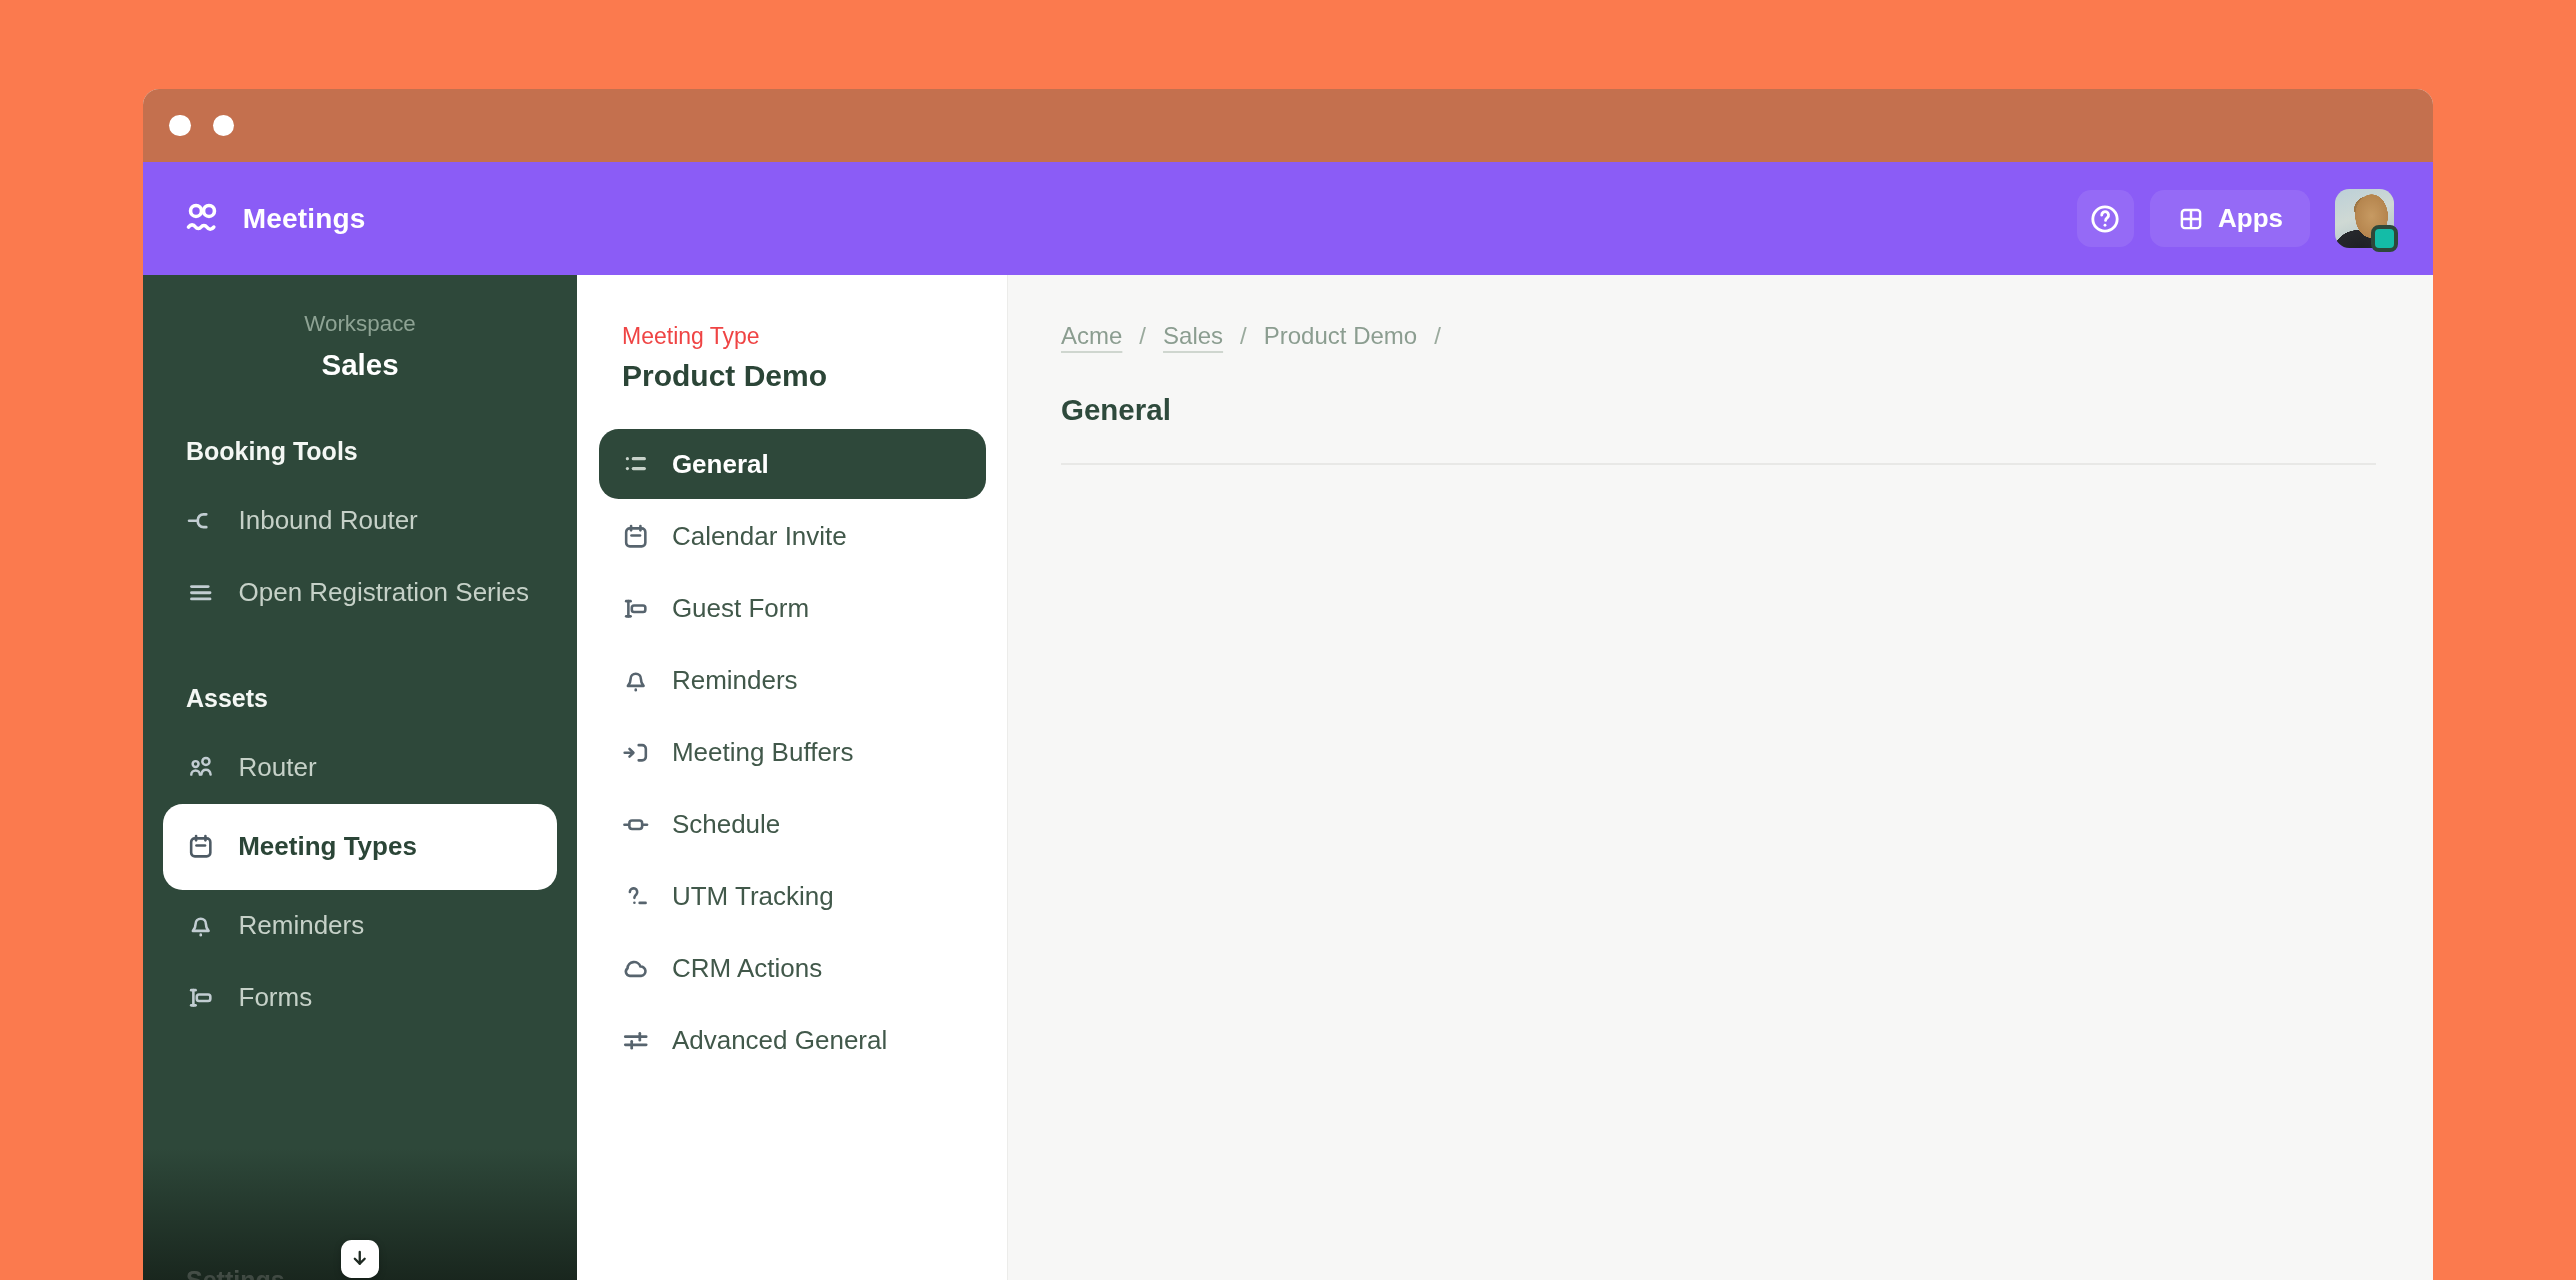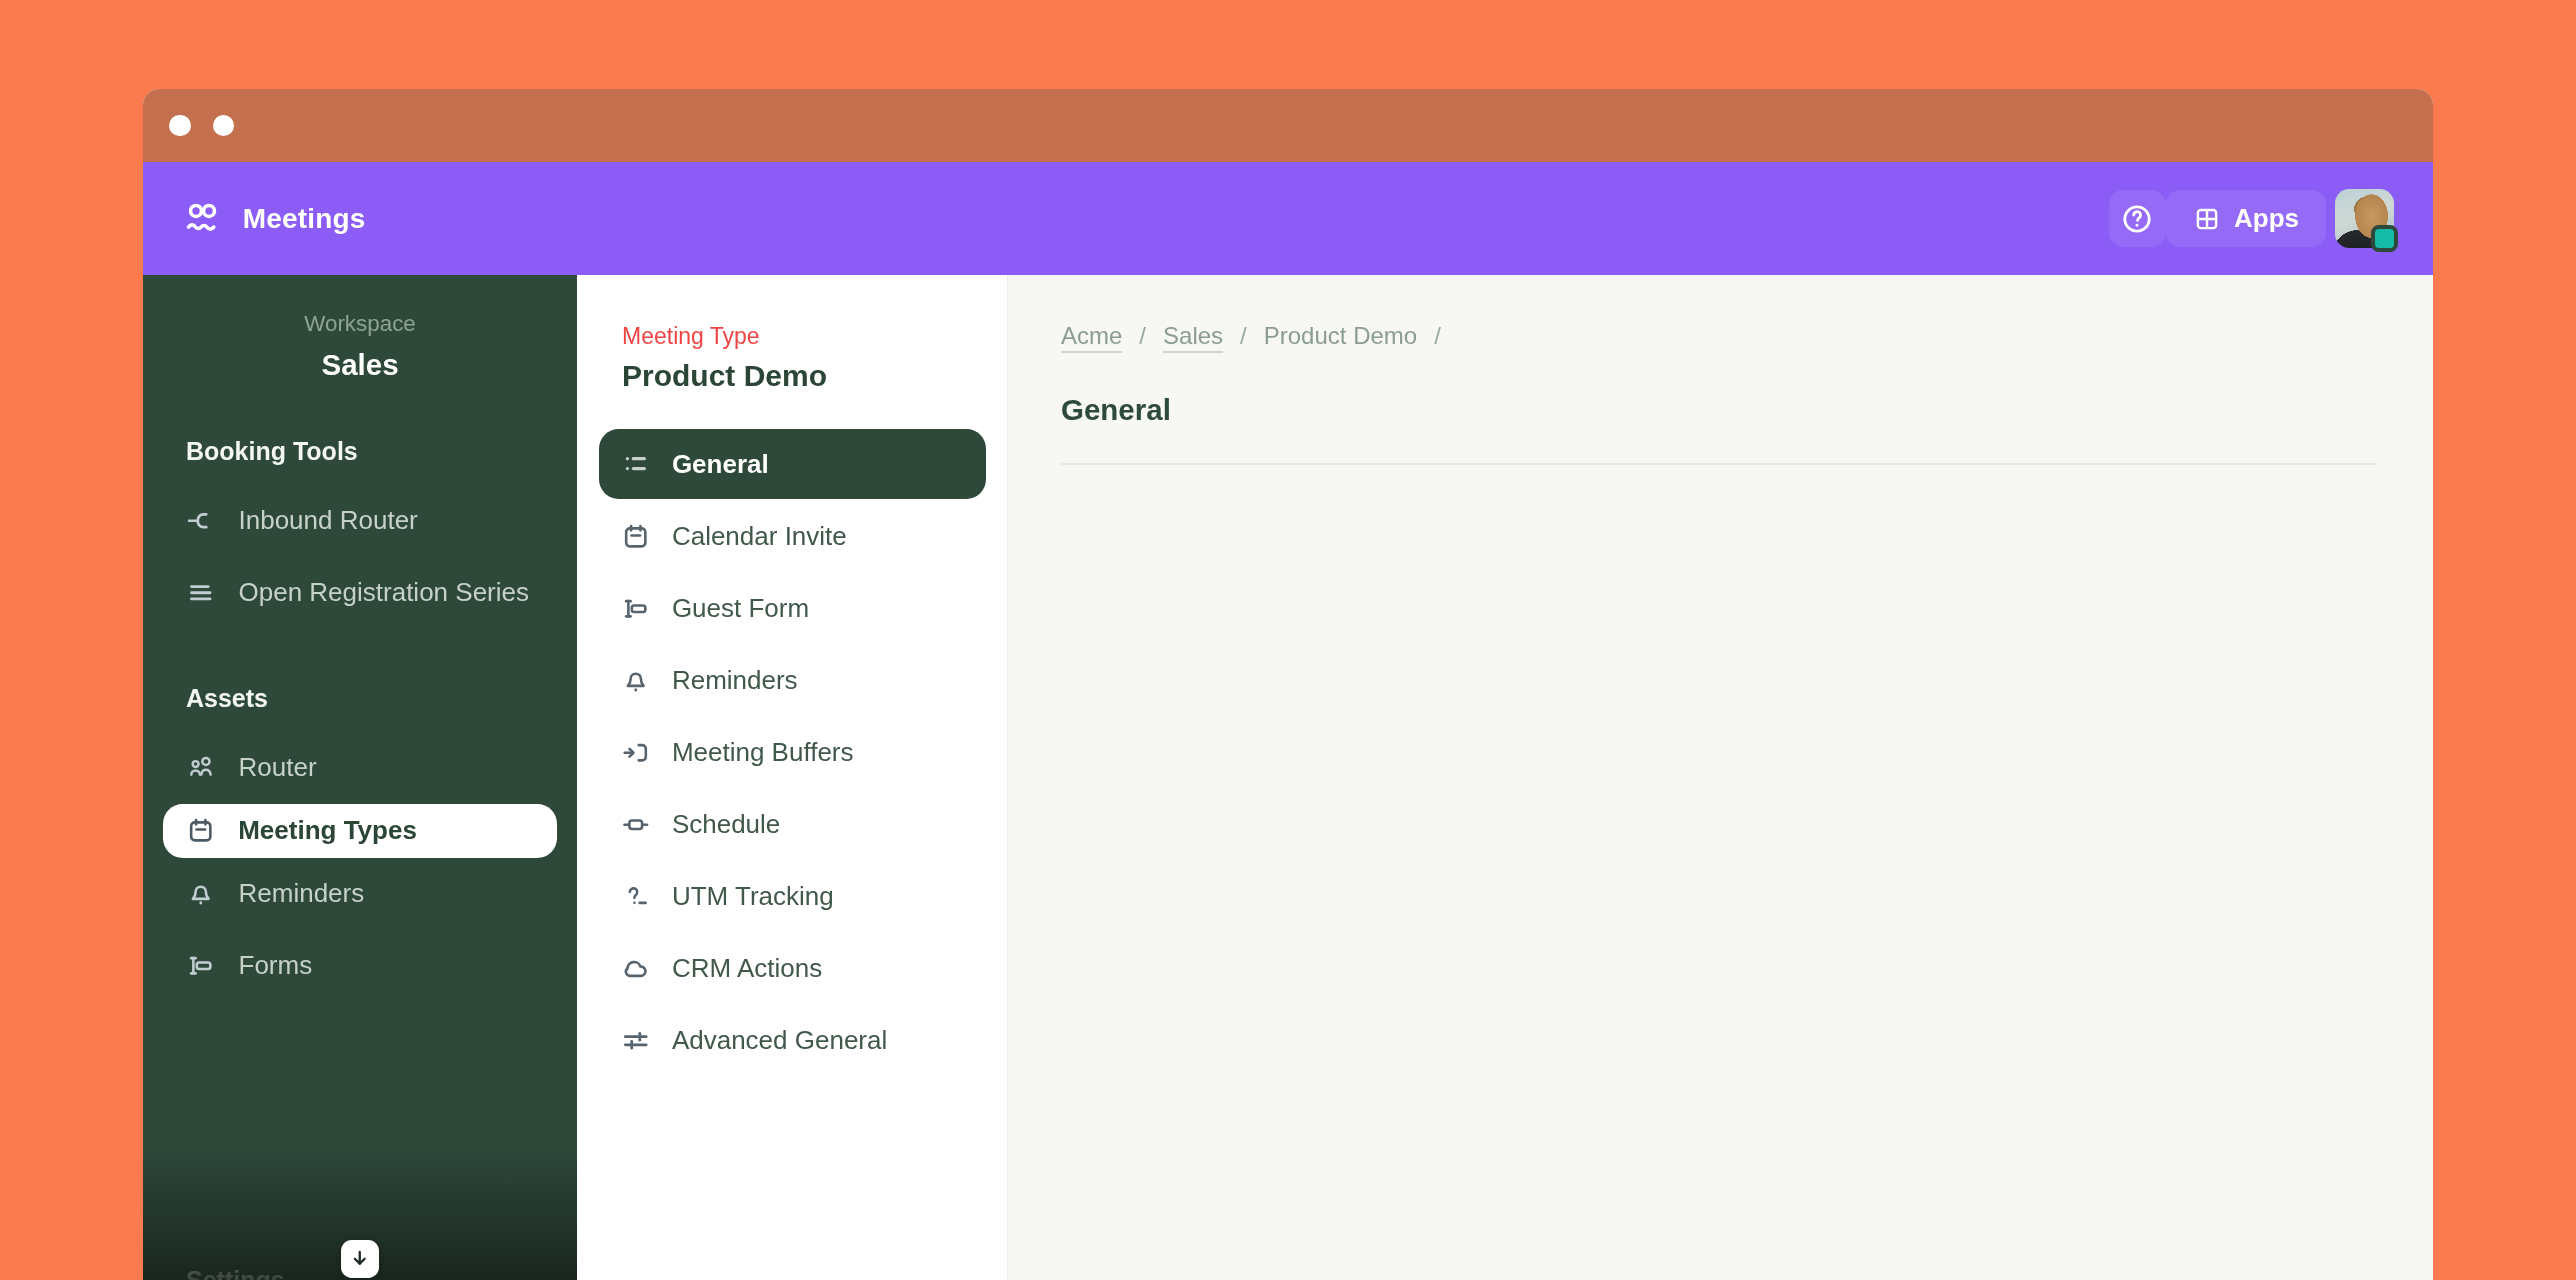--- a/index.html
+++ b/index.html
@@ -21,21 +21,21 @@
   }
   .tdot { width:21.5px; height:21.5px; border-radius:50%; background:#FFFFFF; }
   
   .appbar {
     height:113px; flex:0 0 113px; background:#8b5cf6;
     display:flex; align-items:center; padding:0 39px; color:#fff;
   }
   .brand { display:flex; align-items:center; gap:19.7px; }
   .brand svg { width:41px; height:41px; color:#fff; }
   .brand-name { font-size:28px; font-weight:700; letter-spacing:0.2px; }
-  .appbar-right { margin-left:auto; display:flex; align-items:center; }
+  .appbar-right { margin-left:auto; display:flex; align-items:center; gap:16px; }
   .icon-btn {
     width:57px; height:57px; border:none; border-radius:14.3px;
     background:rgba(255,255,255,.09); color:#fff; display:flex;
     align-items:center; justify-content:center; cursor:pointer;
   }
   .icon-btn svg { width:34px; height:34px; }
   .apps-btn {
     height:57px; border:none; border-radius:14.3px; background:rgba(255,255,255,.09);
     color:#fff; display:flex; align-items:center; gap:13.4px; padding:0 27px;
     font-size:26px; font-weight:600; font-family:inherit; cursor:pointer;
@@ -74,21 +74,21 @@
   .s-item {
     height:72px; display:flex; align-items:center; gap:23px; padding:0 23px 0 43px;
     font-size:26px; color:#C6D1C8; cursor:pointer; white-space:nowrap;
   }
   .s-item svg { width:29.5px; height:29.5px; color:#C2CDD2; flex:0 0 29.5px; }
   .s-header {
     height:36px; margin:52px 0 15px; padding:0 43px; display:flex; align-items:center;
     font-size:25px; font-weight:600; color:#F4F7F4;
   }
   .s-item.active {
-    background:#FFFFFF; color:#2B4537; font-weight:600; height:54px;
+    background:#FFFFFF; color:#2B4537; font-weight:600; height:86px;
     margin:0 19.7px; padding:0 23px; border-radius:19.7px;
   }
   .s-item.active svg { color:#4D5A64; }
   .settings-header { position:absolute; top:991px; left:43px; font-size:25px; font-weight:600; color:#DFE6E0; z-index:1; }
   .fade {
     position:absolute; left:0; right:0; bottom:0; height:157px; z-index:2;
     background:linear-gradient(180deg, rgba(31,44,35,0) 0%, rgba(20,30,23,.88) 92%);
     pointer-events:none;
   }
   .scroll-btn {

